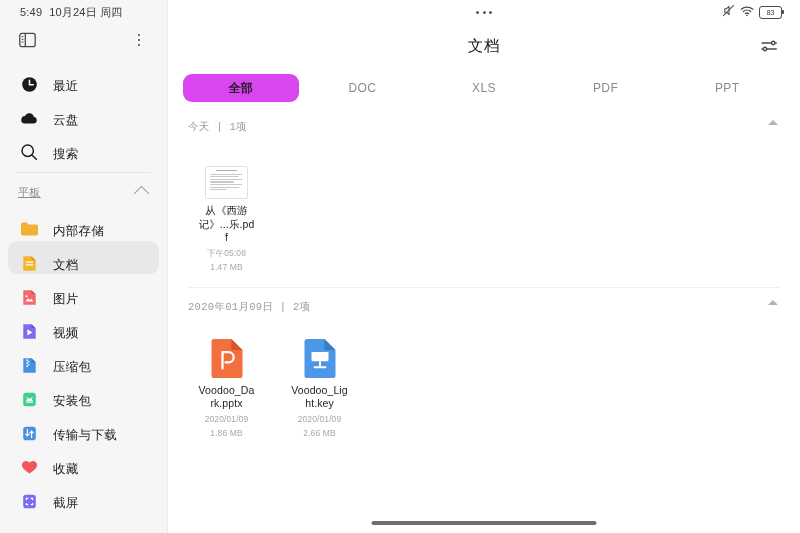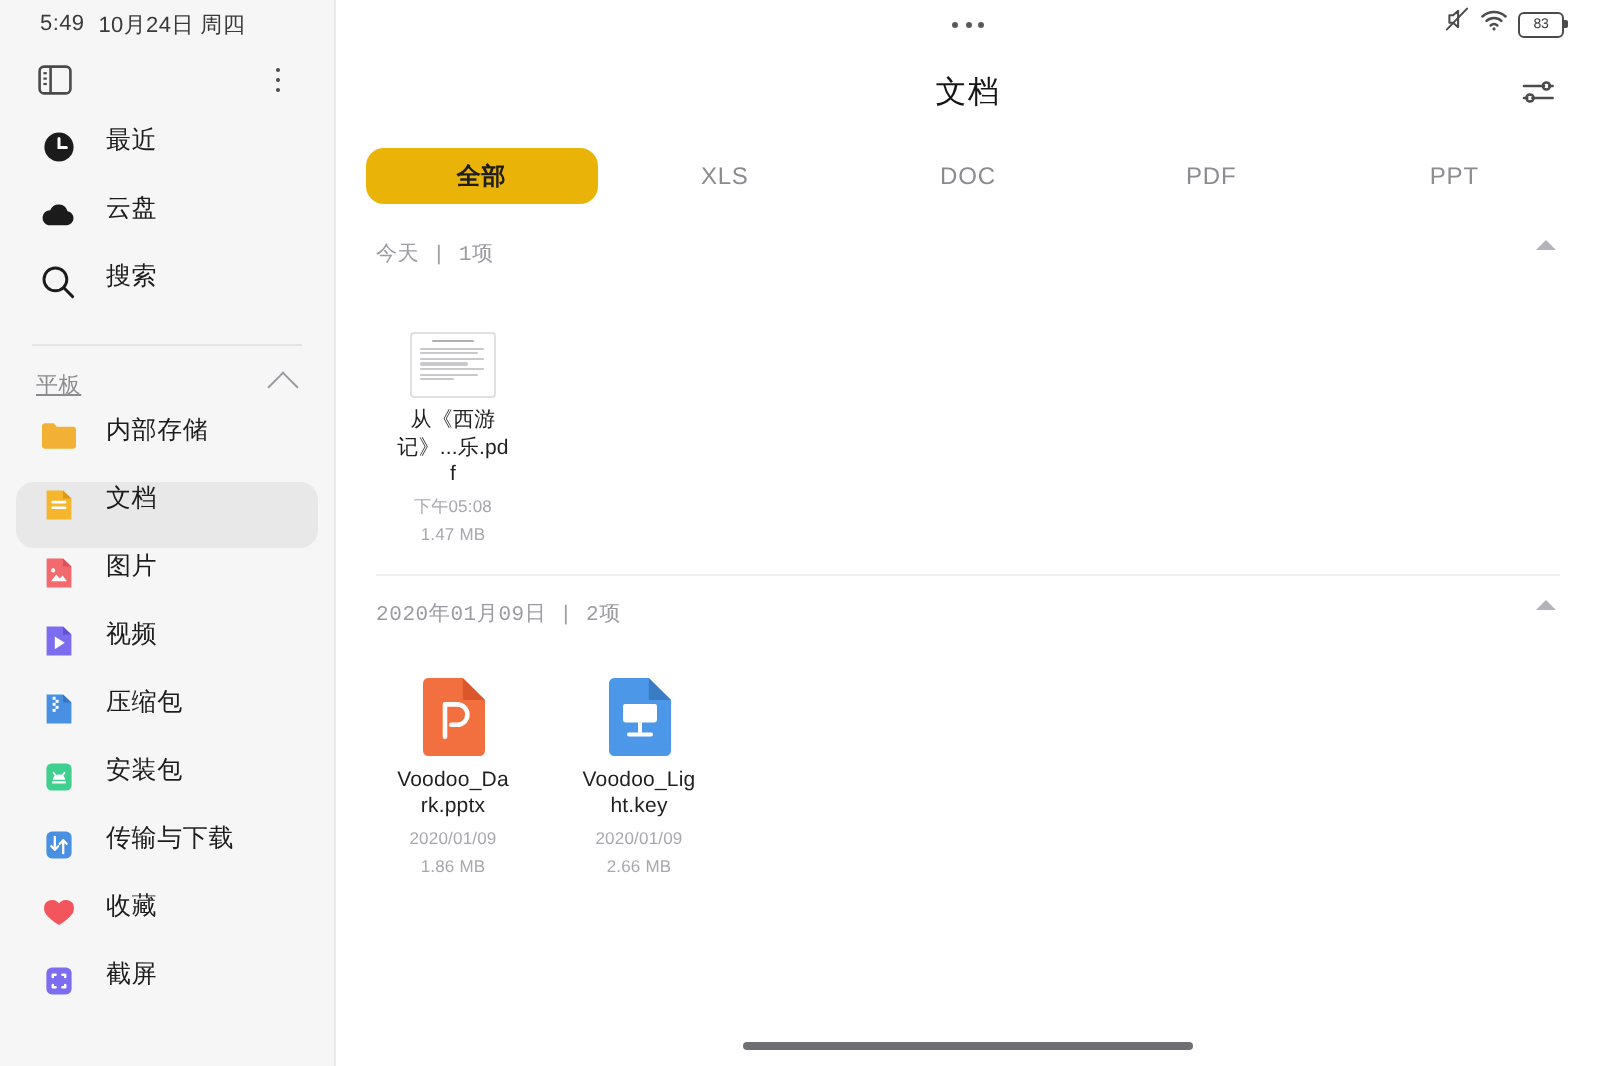--- a/index.html
+++ b/index.html
@@ -73,21 +73,21 @@
     width: 2.6px;
     height: 2.6px;
     border-radius: 50%;
     background: #4a4a4a;
     display: block;
   }
 
   .nav-list { padding: 6px 8px 0 8px; }
   .nav-item {
     display: flex;
-    align-items: flex-start;
+    align-items: flex-end;
     height: 33px;
     padding: 0 10px;
     border-radius: 9px;
     cursor: pointer;
     margin-bottom: 1px;
   }
   .nav-item.selected { background: #e8e8e8; }
   .nav-item .nav-ico {
     width: 22px;
     height: 22px;
@@ -233,21 +233,21 @@
     align-items: center;
     justify-content: center;
     font-size: 12px;
     color: #8b8b90;
     border-radius: 9px;
     cursor: pointer;
     letter-spacing: 0.4px;
     margin: 0 3px;
   }
   .tab.active {
-    background: #eab308;
+    background: #d946ef;
     color: #1d1d1d;
     font-weight: 600;
   }
 
   .content {
     flex: 1 1 auto;
     overflow: hidden;
     padding: 0 0 0 0;
   }
 
@@ -569,22 +569,22 @@
           <circle cx="13.2" cy="6" r="1.75" fill="none" stroke="#4b4b4b" stroke-width="1.3"></circle>
           <line x1="6.2" y1="12" x2="16.3" y2="12" stroke="#4b4b4b" stroke-width="1.3" stroke-linecap="round"></line>
           <line x1="2" y1="12" x2="3.6" y2="12" stroke="#4b4b4b" stroke-width="1.3" stroke-linecap="round"></line>
           <circle cx="5" cy="12" r="1.75" fill="none" stroke="#4b4b4b" stroke-width="1.3"></circle>
         </svg>
       </span>
     </div>
 
     <div class="tabs">
       <div class="tab active">全部</div>
+      <div class="tab">DOC</div>
       <div class="tab">XLS</div>
-      <div class="tab">DOC</div>
       <div class="tab">PDF</div>
       <div class="tab">PPT</div>
     </div>
 
     <div class="content">
 
       <div class="section-header">
         <span class="sh-label">今天 | 1项</span>
         <span class="caret-up"></span>
       </div>

